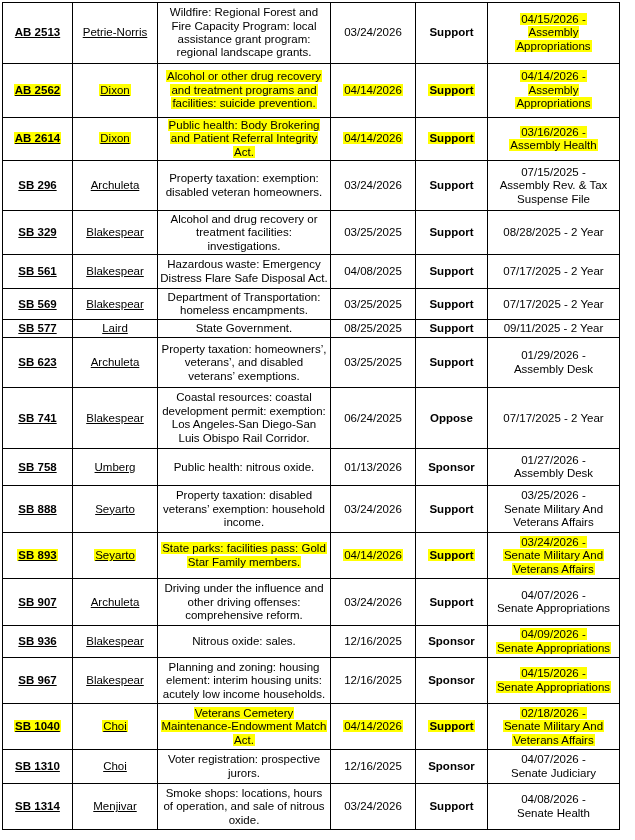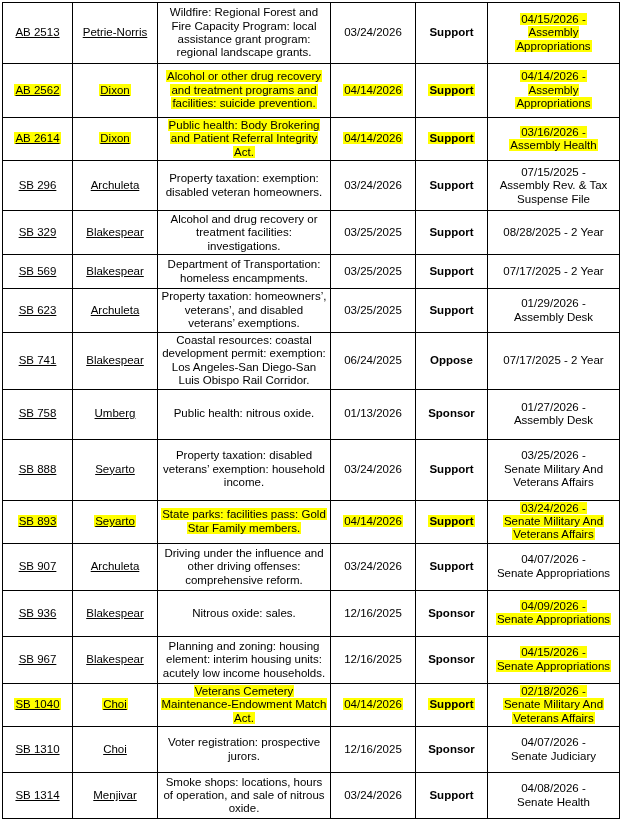--- a/index.html
+++ b/index.html
@@ -26,21 +26,21 @@
     overflow: hidden;
   }
   col.c1 { width: 70px; }
   col.c2 { width: 85px; }
   col.c3 { width: 173px; }
   col.c4 { width: 85px; }
   col.c5 { width: 72px; }
   col.c6 { width: 132px; }
 
   td span { display: inline; }
-  .c-bill span { font-weight: normal; text-decoration: underline; }
+  .c-bill span { font-weight: bold; text-decoration: underline; }
   .c-author span { text-decoration: underline; }
   .c-pos span { font-weight: bold; }
   .c-desc span, .c-status span { white-space: pre-line; }
 
   .hl {
     background: var(--hl, #ffff00);
     padding: 0 1px;
     box-decoration-break: clone;
     -webkit-box-decoration-break: clone;
   }
@@ -123,30 +123,46 @@
 
   <tr>
     <td class="c-bill"><span>SB 329</span></td>
     <td class="c-author"><span>Blakespear</span></td>
     <td class="c-desc"><span>Alcohol and drug recovery or treatment facilities: investigations.</span></td>
     <td class="c-date"><span>03/25/2025</span></td>
     <td class="c-pos"><span>Support</span></td>
     <td class="c-status"><span>08/28/2025 - 2 Year</span></td>
   </tr>
 
+  <tr>
+    <td class="c-bill"><span>SB 561</span></td>
+    <td class="c-author"><span>Blakespear</span></td>
+    <td class="c-desc"><span>Hazardous waste: Emergency Distress Flare Safe Disposal Act.</span></td>
+    <td class="c-date"><span>04/08/2025</span></td>
+    <td class="c-pos"><span>Support</span></td>
+    <td class="c-status"><span>07/17/2025 - 2 Year</span></td>
+  </tr>
 
   <tr>
     <td class="c-bill"><span>SB 569</span></td>
     <td class="c-author"><span>Blakespear</span></td>
     <td class="c-desc"><span>Department of Transportation: homeless encampments.</span></td>
     <td class="c-date"><span>03/25/2025</span></td>
     <td class="c-pos"><span>Support</span></td>
     <td class="c-status"><span>07/17/2025 - 2 Year</span></td>
   </tr>
 
+  <tr>
+    <td class="c-bill"><span>SB 577</span></td>
+    <td class="c-author"><span>Laird</span></td>
+    <td class="c-desc"><span>State Government.</span></td>
+    <td class="c-date"><span>08/25/2025</span></td>
+    <td class="c-pos"><span>Support</span></td>
+    <td class="c-status"><span>09/11/2025 - 2 Year</span></td>
+  </tr>
 
   <tr>
     <td class="c-bill"><span>SB 623</span></td>
     <td class="c-author"><span>Archuleta</span></td>
     <td class="c-desc"><span>Property taxation: homeowners’, veterans’, and disabled veterans’ exemptions.</span></td>
     <td class="c-date"><span>03/25/2025</span></td>
     <td class="c-pos"><span>Support</span></td>
     <td class="c-status"><span>01/29/2026 -
 Assembly Desk</span></td>
   </tr>

